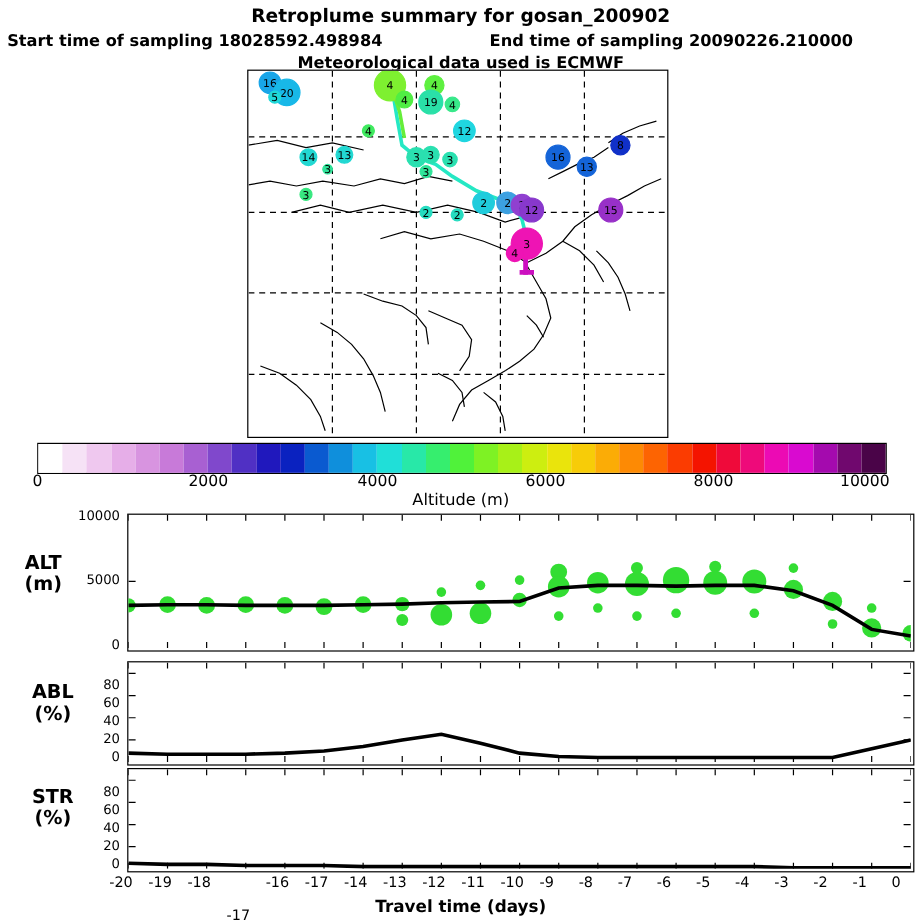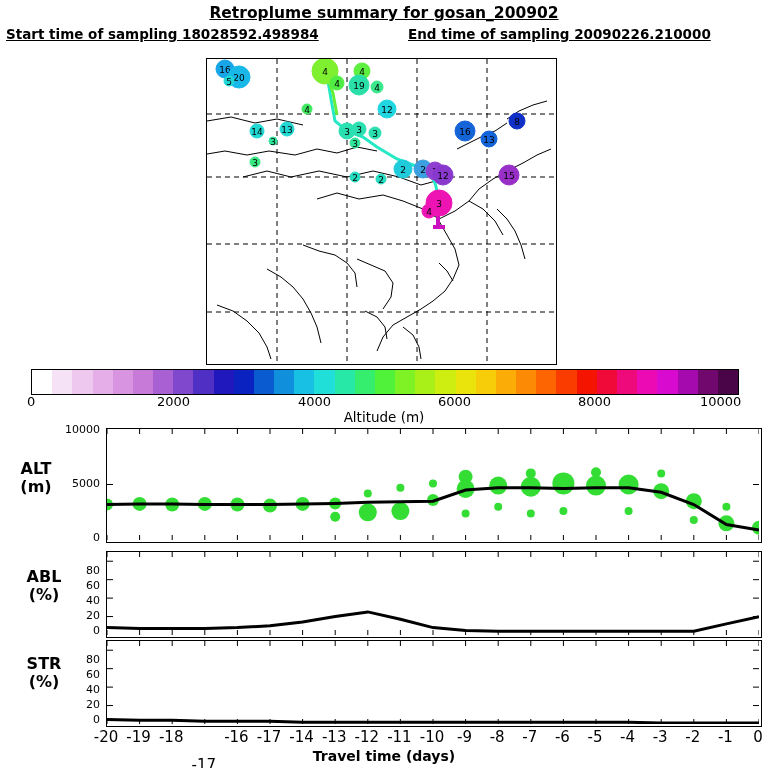--- a/index.html
+++ b/index.html
@@ -1,41 +1,42 @@
 <!DOCTYPE html>
 <html><head>
 <meta charset="utf-8">
 <style>
   html,body{margin:0;padding:0;}
   body{width:768px;height:768px;background:#ffffff;font-family:"DejaVu Sans",sans-serif;overflow:hidden;}
   #root{position:relative;width:768px;height:768px;}
-  .abs{position:absolute;text-decoration:underline;}
+  .abs{position:absolute;}
   .title{font-weight:bold;font-size:15.5px;text-align:center;width:100%;color:#000;}
   .subtitle{font-weight:bold;font-size:13.5px;color:#000;}
   .maparea{position:absolute;left:206px;top:58px;width:349px;height:305px;border:1px solid #000;background:#ffffff;overflow:hidden;}
   .cbarwrap{position:absolute;left:31px;top:369px;width:706px;height:24px;border:1px solid #000;display:flex;}
   .cbseg{flex:1 1 auto;height:100%;}
   .cblabels{position:absolute;left:0px;top:394px;width:768px;height:16px;}
   .cblab{position:absolute;font-size:13px;color:#000;}
   .cbtitle{position:absolute;left:0;top:409px;width:768px;text-align:center;font-size:13.5px;color:#000;}
   .panel{position:absolute;border:1px solid #000;background:#fff;}
   .plabel{position:absolute;font-weight:bold;font-size:16px;text-align:center;color:#000;line-height:18px;}
   .ytick{position:absolute;font-size:11px;color:#000;text-align:right;width:42px;}
-  .xtick{position:absolute;font-size:15px;color:#000;text-align:center;width:30px;}
+  .xtick{position:absolute;font-size:12px;color:#000;text-align:left;width:30px;}
   .xaxis-title{position:absolute;width:768px;text-align:center;font-weight:bold;font-size:14px;color:#000;}
   svg{display:block;}
 </style>
 </head>
 <body>
 
 <div id="root">
 
   <div class="abs title" style="left:0;top:4px;">Retroplume summary for gosan_200902</div>
   <div class="abs subtitle" style="left:6px;top:26px;">Start time of sampling 18028592.498984</div>
   <div class="abs subtitle" style="left:408px;top:26px;">End time of sampling 20090226.210000</div>
+  <div class="abs subtitle" style="left:0;top:45px;width:768px;text-align:center;">Meteorological data used is ECMWF</div>
 
   <div class="maparea">
     <svg width="347" height="303" viewBox="0 0 347 303">
 
       <g stroke="#000" stroke-width="1" stroke-dasharray="5,4" fill="none">
         <line x1="0" y1="55" x2="347" y2="55"></line>
         <line x1="0" y1="118" x2="347" y2="118"></line>
         <line x1="0" y1="185" x2="347" y2="185"></line>
         <line x1="0" y1="253" x2="347" y2="253"></line>
         <line x1="70" y1="0" x2="70" y2="303"></line>

